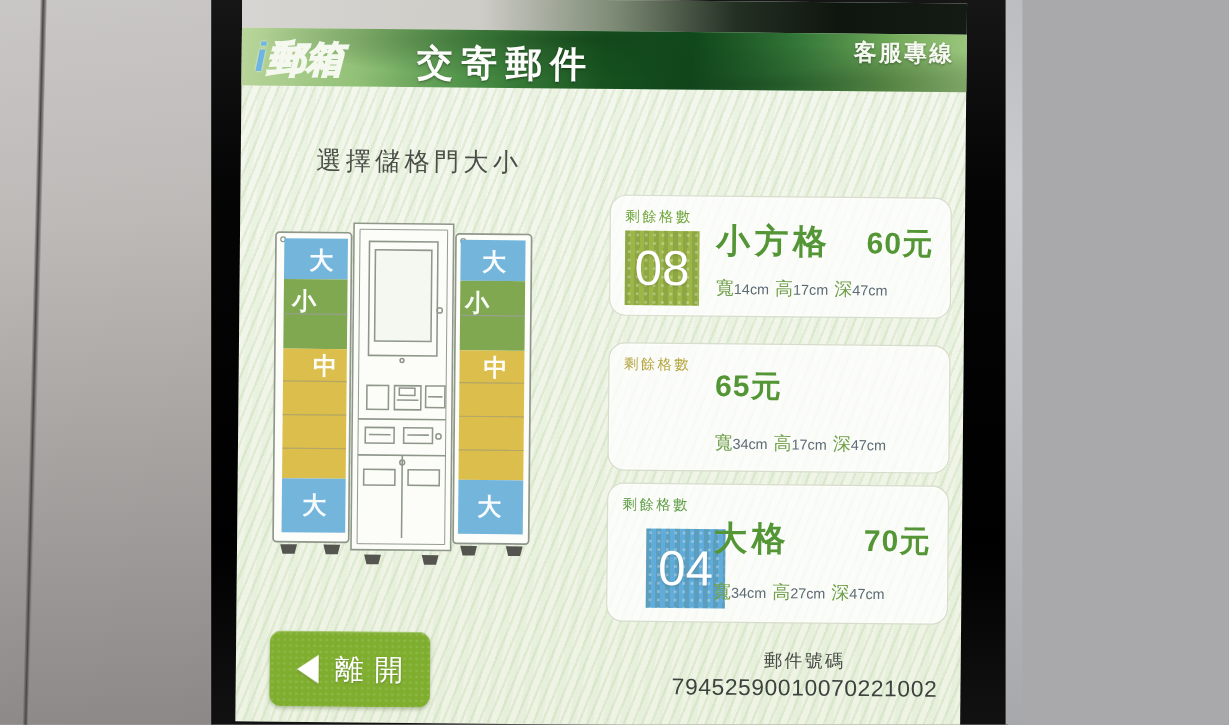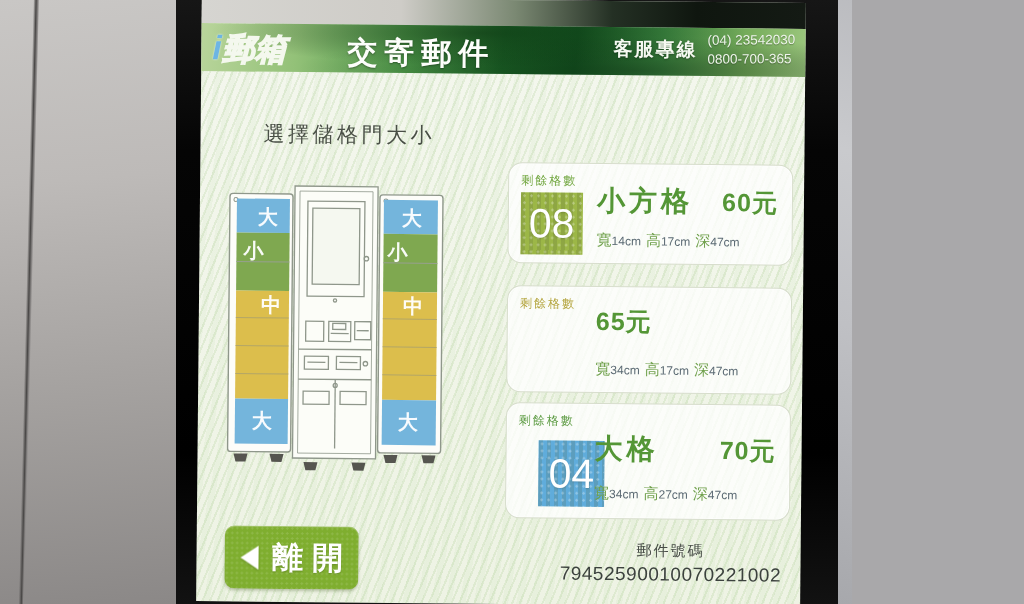--- a/index.html
+++ b/index.html
@@ -95,21 +95,21 @@
   .card3 .dims-row { bottom:15px; }
 
   
   .exit-btn { position:absolute; left:28px; top:528px; width:134px; height:63px; border:none;
     border-radius:10px; cursor:pointer; display:flex; align-items:center; justify-content:center; gap:14px;
     background-image:radial-gradient(rgba(255,255,255,0.12) 1px, rgba(255,255,255,0) 1.4px);
     background-size:5px 5px;
     box-shadow:0 2px 3px rgba(90,110,60,0.35), inset 0 1px 1px rgba(255,255,255,0.35); }
   .exit-arrow { width:0; height:0; border-top:12px solid transparent; border-bottom:12px solid transparent;
     border-right:18px solid #ffffff; filter:drop-shadow(0 1px 1px rgba(0,0,0,0.2)); }
-  .exit-label { color:#ffffff; font-size:31px; font-weight:bold; letter-spacing:9px; margin-right:-9px;
+  .exit-label { color:#ffffff; font-size:24px; font-weight:normal; letter-spacing:9px; margin-right:-9px;
     text-shadow:0 1px 2px rgba(0,0,0,0.2); }
 
   
   .mail-block { position:absolute; left:349px; top:540px; width:250px; text-align:center; }
   .mail-label { font-size:15px; color:#474c47; letter-spacing:2px; }
   .mail-number { font-size:19px; color:#3c423e; letter-spacing:0.5px; margin-top:3px; }
 </style>
 </head>
 <body>
 
@@ -129,24 +129,20 @@
     <div class="top-reflection"></div>
 
     <div class="header">
       <div class="header-shade"></div>
       <div class="logo">
         <span class="logo-i">i</span><span class="logo-txt">郵箱</span>
       </div>
       <div class="header-title">交寄郵件</div>
       <div class="hotline">
         <span class="hotline-label">客服專線</span>
-        <span class="hotline-numbers">
-          <span>(04) 23542030</span>
-          <span>0800-700-365</span>
-        </span>
       </div>
     </div>
 
     <div class="heading">選擇儲格門大小</div>
 
     <div class="diagram">
       <svg viewBox="0 0 218 290" xmlns="http://www.w3.org/2000/svg">
 
         <g>
           <rect x="2" y="12" width="63" height="258" rx="3" fill="#fdfdf9" stroke="#8f978b" stroke-width="1.4"></rect>

